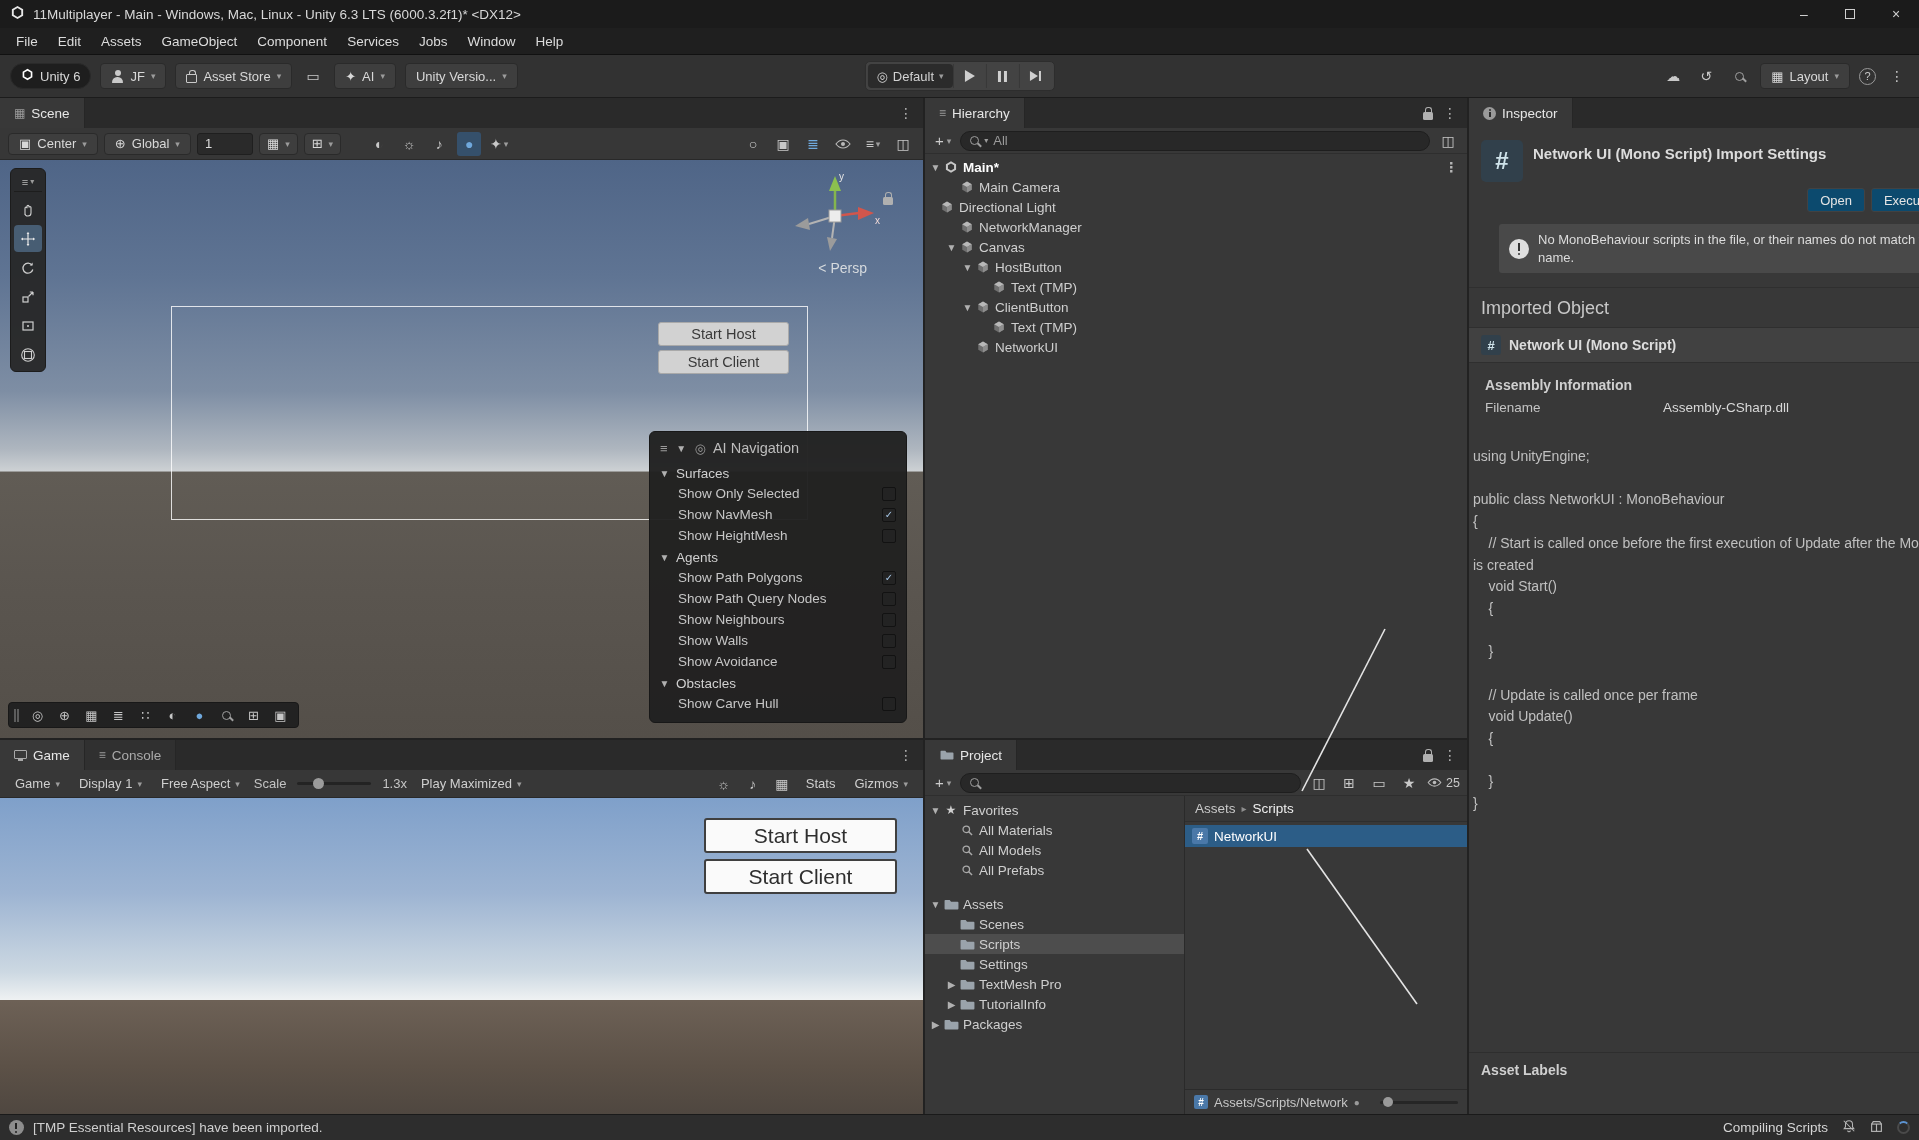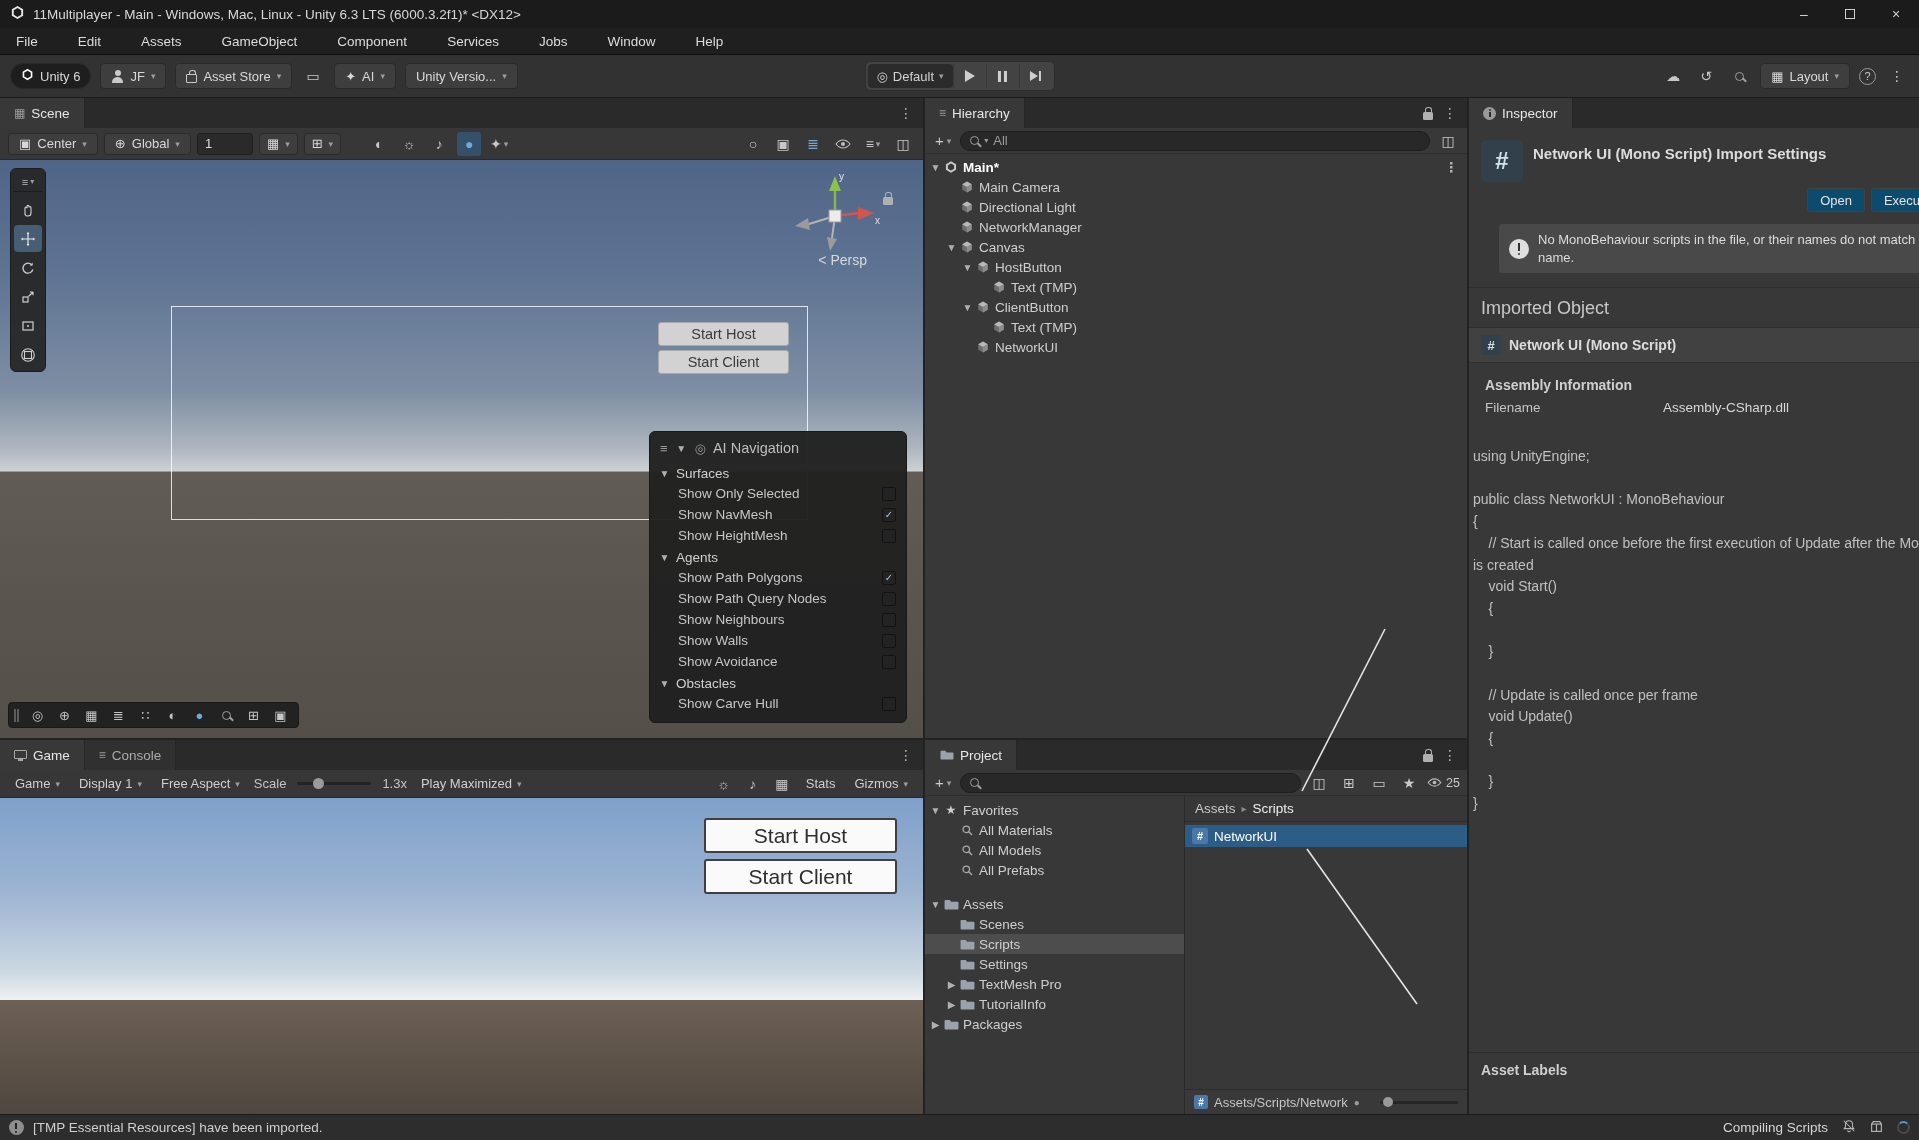--- a/index.html
+++ b/index.html
@@ -6,21 +6,21 @@
 html,body{width:1919px;height:1140px;overflow:hidden;background:#282828;
   font-family:"Liberation Sans","DejaVu Sans",sans-serif;font-size:14px;color:#d2d2d2}
 .window{width:100%;height:100%;display:flex;flex-direction:column;position:relative}
 
 
 .titlebar{height:28px;background:#1b1b1b;display:flex;align-items:center;padding-left:10px;gap:8px;flex:none}
 .t-text{font-size:13.5px;color:#d8d8d8}
 .win-controls{margin-left:auto;display:flex;height:100%}
 .win-btn{width:46px;display:flex;align-items:center;justify-content:center;color:#cfcfcf;font-size:14px}
 .i-maxsq{width:10px;height:10px;border:1.3px solid #cfcfcf;display:inline-block}
-.menubar{height:27px;background:#1f1f1f;border-bottom:1px solid #111;display:flex;align-items:center;padding:0 6px;gap:20px;flex:none}
+.menubar{height:27px;background:#1f1f1f;border-bottom:1px solid #111;display:flex;align-items:center;padding:0 6px;gap:0;flex:none}
 .menu-item{padding:3px 10px;font-size:13.5px;color:#dcdcdc;border-radius:3px}
 .toolbar{height:43px;background:#323232;border-bottom:1px solid #1c1c1c;display:flex;align-items:center;padding:0 10px;flex:none;position:relative}
 .tb-left,.tb-right{display:flex;align-items:center;gap:9px}
 .tb-right{margin-left:auto}
 .tb-center{position:absolute;left:50%;transform:translateX(-50%)}
 .chip{display:inline-flex;align-items:center;gap:6px;background:#3e3e3e;border:1px solid #2a2a2a;border-radius:4px;height:26px;padding:0 10px;font-size:13px;color:#d8d8d8}
 .chip.dark{background:#1e1e1e;border-radius:13px}
 .caret{font-size:9px;color:#9c9c9c}
 .caret.tiny{font-size:8px}
 .tb-icon{height:24px;min-width:24px;display:inline-flex;align-items:center;justify-content:center;color:#c8c8c8;font-size:14px;border-radius:3px;gap:2px;background:transparent;border:none}
@@ -96,21 +96,21 @@
 .float-tools{position:absolute;left:10px;top:8px;width:36px;background:rgba(38,38,38,.94);border:1px solid #1c1c1c;border-radius:6px;padding:3px;display:flex;flex-direction:column;gap:2px}
 .ft-head{height:20px;display:flex;align-items:center;justify-content:center;gap:2px;color:#bbb;font-size:11px;border-bottom:1px solid #1d1d1d;margin-bottom:2px}
 .ft-btn{height:27px;display:flex;align-items:center;justify-content:center;border-radius:4px}
 .ft-btn.selected{background:#475d73}
 .bottom-tools{position:absolute;left:8px;bottom:10px;background:rgba(30,30,30,.92);border:1px solid #181818;border-radius:4px;display:flex;align-items:center;gap:2px;padding:2px 5px}
 .bt-handle{width:5px;height:13px;border-left:2px solid #5c5c5c;border-right:2px solid #5c5c5c;margin-right:4px}
 .bt-btn{width:25px;height:20px;display:flex;align-items:center;justify-content:center;color:#c6c6c6;font-size:13px;border-radius:3px}
 .bt-btn.blue{color:#6fa8dc}
 .gizmo{position:absolute;right:36px;top:6px;width:100px;height:100px}
 .gizmo .i-lock{position:absolute;right:-6px;top:26px}
-.persp-label{position:absolute;right:56px;top:92px;color:#d6dade;font-size:14px}
+.persp-label{position:absolute;right:56px;top:100px;color:#d6dade;font-size:14px}
 
 
 .ainav{position:absolute;left:649px;top:271px;width:258px;background:rgba(33,33,33,.97);border:1px solid #181818;border-radius:6px;padding-bottom:8px;z-index:5}
 .ainav-head{display:flex;align-items:center;gap:7px;padding:8px 10px 6px;color:#bdbdbd;font-size:14.5px}
 .ainav-head .hicon{color:#9a9a9a;font-size:13px}
 .ainav-sec-head{display:flex;align-items:center;gap:5px;padding:4px 8px 2px;color:#d0d0d0;font-size:13.5px}
 .ainav-row{display:flex;align-items:center;padding:0 10px 0 28px;color:#c6c6c6;font-size:13.5px;height:21px}
 .cb{width:14px;height:14px;background:#232323;border:1px solid #121212;border-radius:2px;margin-left:auto;display:flex;align-items:center;justify-content:center;font-size:10px;color:#a7c7e7;font-weight:bold}
 .fold{width:13px;text-align:center;font-size:10px;color:#b0b0b0;flex:none}
 
@@ -578,21 +578,21 @@
               <span class="fold"></span>
               <span class="obj-ico">
                 <svg viewBox="0 0 16 16" width="14" height="14">
                   <path d="M8 1.8 13.4 4.9v6.2L8 14.2 2.6 11.1V4.9Z" fill="#6f6f6f"></path>
                   <path d="M8 1.8 13.4 4.9 8 8 2.6 4.9Z" fill="#b8b8b8"></path>
                   <path d="M8 8l5.4-3.1v6.2L8 14.2Z" fill="#8d8d8d"></path>
                 </svg>
               </span>
               <span class="t-label">Main Camera</span>
             </div>
-            <div class="tcrow t-row" style="padding-left: 20px;">
+            <div class="tcrow t-row" style="">
               <span class="fold"></span>
               <span class="obj-ico">
                 <svg viewBox="0 0 16 16" width="14" height="14">
                   <path d="M8 1.8 13.4 4.9v6.2L8 14.2 2.6 11.1V4.9Z" fill="#6f6f6f"></path>
                   <path d="M8 1.8 13.4 4.9 8 8 2.6 4.9Z" fill="#b8b8b8"></path>
                   <path d="M8 8l5.4-3.1v6.2L8 14.2Z" fill="#8d8d8d"></path>
                 </svg>
               </span>
               <span class="t-label">Directional Light</span>
             </div>

